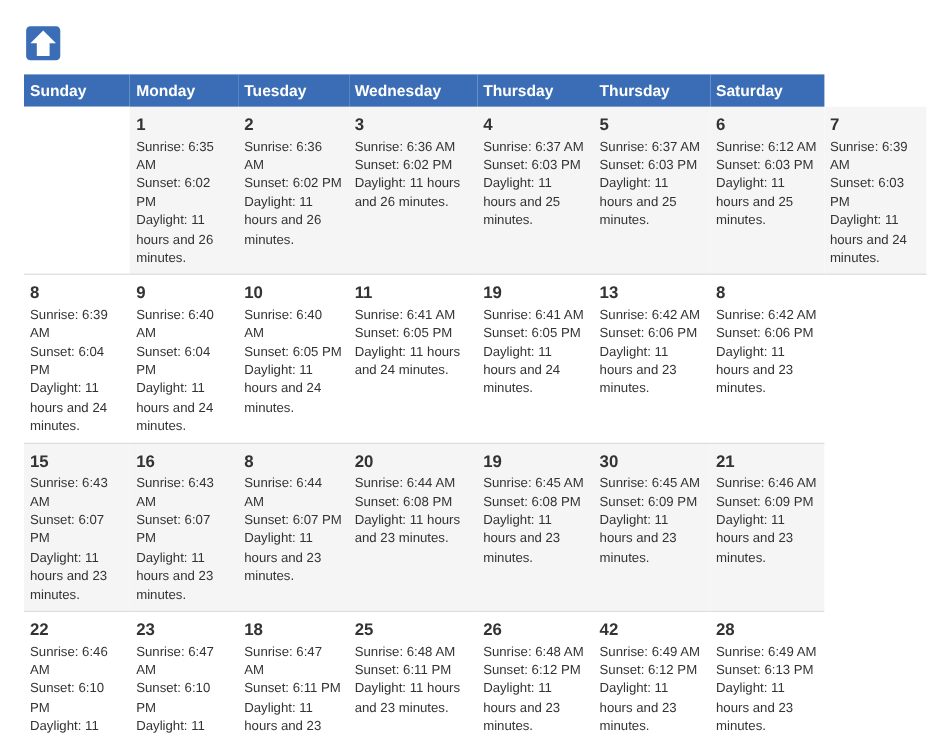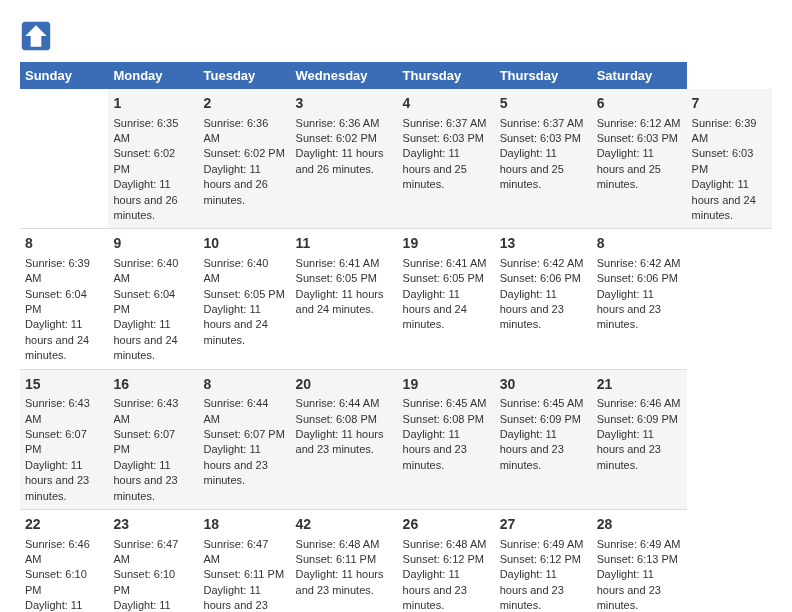--- a/index.html
+++ b/index.html
@@ -143,19 +143,19 @@
         <td><span class="day-num">8</span><span>Sunrise: 6:44 AM</span><br><span>Sunset: 6:07 PM</span><br><span>Daylight: 11 hours and 23 minutes.</span></td>
         <td><span class="day-num">20</span><span>Sunrise: 6:44 AM</span><br><span>Sunset: 6:08 PM</span><br><span>Daylight: 11 hours and 23 minutes.</span></td>
         <td><span class="day-num">19</span><span>Sunrise: 6:45 AM</span><br><span>Sunset: 6:08 PM</span><br><span>Daylight: 11 hours and 23 minutes.</span></td>
         <td><span class="day-num">30</span><span>Sunrise: 6:45 AM</span><br><span>Sunset: 6:09 PM</span><br><span>Daylight: 11 hours and 23 minutes.</span></td>
         <td><span class="day-num">21</span><span>Sunrise: 6:46 AM</span><br><span>Sunset: 6:09 PM</span><br><span>Daylight: 11 hours and 23 minutes.</span></td>
       </tr>
       <tr class="week-row">
         <td><span class="day-num">22</span><span>Sunrise: 6:46 AM</span><br><span>Sunset: 6:10 PM</span><br><span>Daylight: 11 hours and 23 minutes.</span></td>
         <td><span class="day-num">23</span><span>Sunrise: 6:47 AM</span><br><span>Sunset: 6:10 PM</span><br><span>Daylight: 11 hours and 23 minutes.</span></td>
         <td><span class="day-num">18</span><span>Sunrise: 6:47 AM</span><br><span>Sunset: 6:11 PM</span><br><span>Daylight: 11 hours and 23 minutes.</span></td>
-        <td><span class="day-num">42</span><span>Sunrise: 6:48 AM</span><br><span>Sunset: 6:11 PM</span><br><span>Daylight: 11 hours and 23 minutes.</span></td>
+        <td><span class="day-num">25</span><span>Sunrise: 6:48 AM</span><br><span>Sunset: 6:11 PM</span><br><span>Daylight: 11 hours and 23 minutes.</span></td>
         <td><span class="day-num">26</span><span>Sunrise: 6:48 AM</span><br><span>Sunset: 6:12 PM</span><br><span>Daylight: 11 hours and 23 minutes.</span></td>
-        <td><span class="day-num">27</span><span>Sunrise: 6:49 AM</span><br><span>Sunset: 6:12 PM</span><br><span>Daylight: 11 hours and 23 minutes.</span></td>
+        <td><span class="day-num">42</span><span>Sunrise: 6:49 AM</span><br><span>Sunset: 6:12 PM</span><br><span>Daylight: 11 hours and 23 minutes.</span></td>
         <td><span class="day-num">28</span><span>Sunrise: 6:49 AM</span><br><span>Sunset: 6:13 PM</span><br><span>Daylight: 11 hours and 23 minutes.</span></td>
       </tr>
     </tbody>
 </table>
 
 </body></html>

